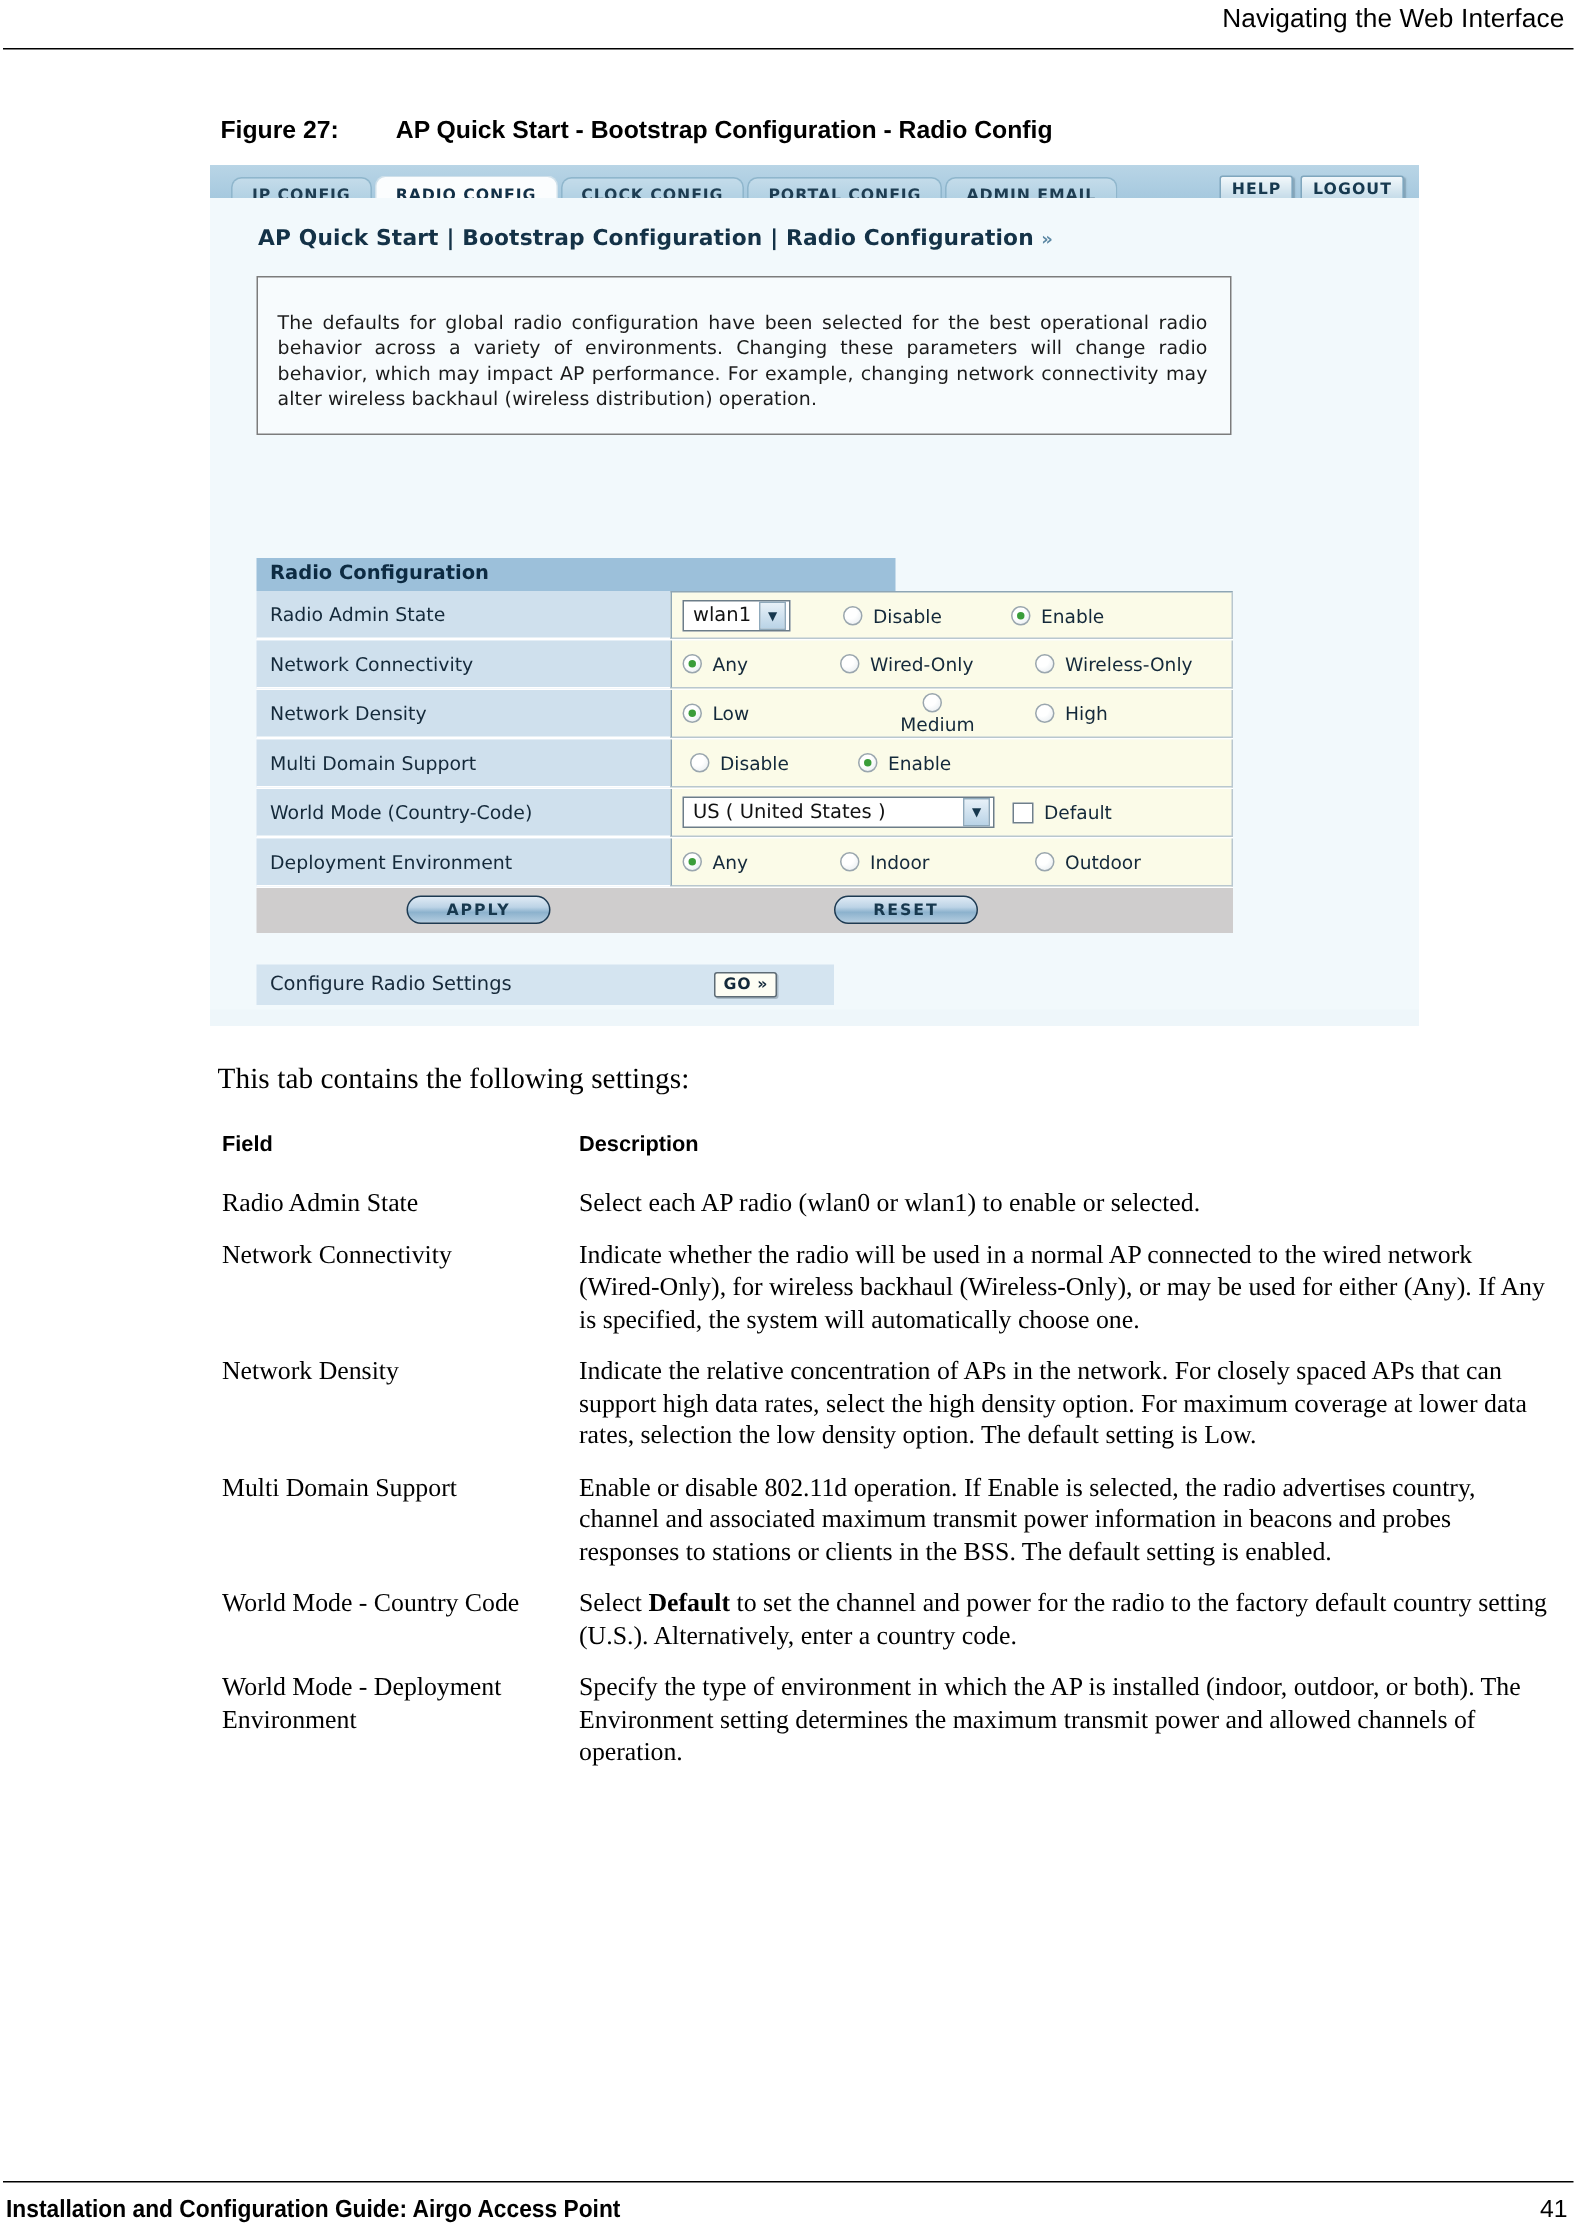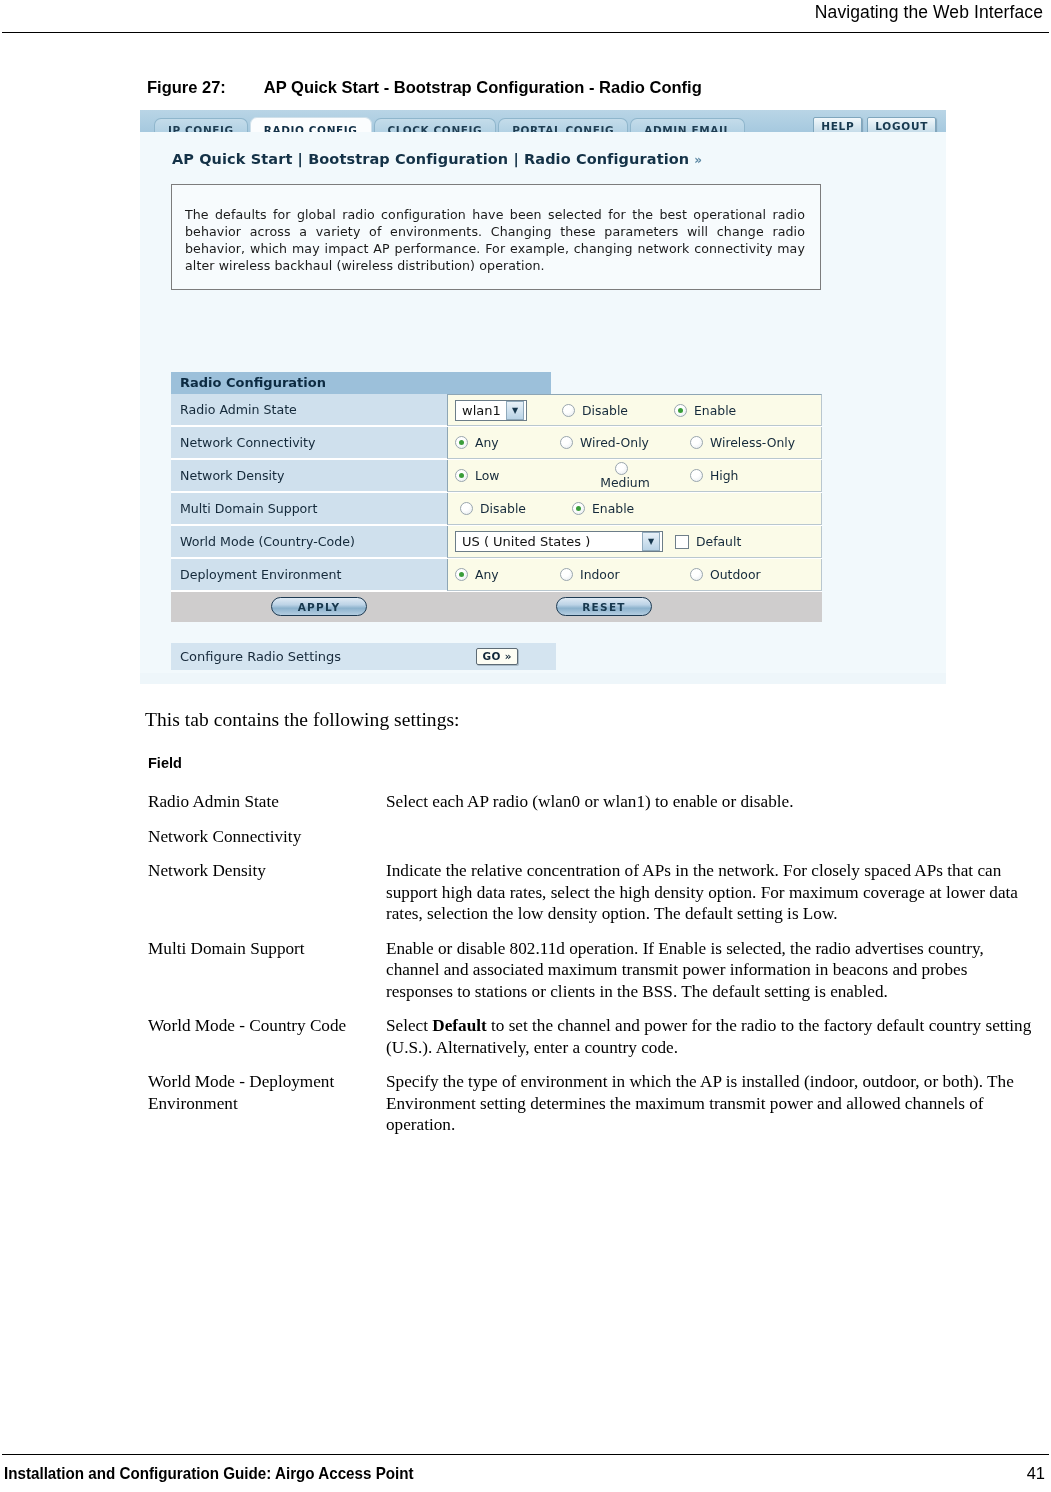--- a/index.html
+++ b/index.html
@@ -166,21 +166,21 @@
   }
 
   
   .settings {
     position: absolute;
     left: 31px;
     top: 240px;
     width: 651px;
   }
   .settings-head {
-    width: 380px;
+    width: 426px;
     height: 22px;
     line-height: 22px;
     background: #9cc0da;
     font-size: 13px;
     font-weight: bold;
     color: #0d2b42;
     padding-left: 9px;
     box-sizing: border-box;
   }
   .srow {
@@ -557,29 +557,31 @@
     </div>
 
   </div>
 </div>
 
 <div class="lead">This tab contains the following settings:</div>
 
 <div class="field-table">
   <div class="ft-head">
     <div class="ft-c1">Field</div>
+    <div class="ft-c2">Description</div>
   </div>
 
   <div class="ft-row">
     <div class="ft-c1">Radio Admin State</div>
-    <div class="ft-c2">Select each AP radio (wlan0 or wlan1) to enable or disable.</div>
+    <div class="ft-c2">Select each AP radio (wlan0 or wlan1) to enable or selected.</div>
   </div>
 
   <div class="ft-row">
     <div class="ft-c1">Network Connectivity</div>
+    <div class="ft-c2">Indicate whether the radio will be used in a normal AP connected to the wired network (Wired-Only), for wireless backhaul (Wireless-Only), or may be used for either (Any). If Any is specified, the system will automatically choose one.</div>
   </div>
 
   <div class="ft-row">
     <div class="ft-c1">Network Density</div>
     <div class="ft-c2">Indicate the relative concentration of APs in the network. For closely spaced APs that can support high data rates, select the high density option. For maximum coverage at lower data rates, selection the low density option. The default setting is Low.</div>
   </div>
 
   <div class="ft-row">
     <div class="ft-c1">Multi Domain Support</div>
     <div class="ft-c2">Enable or disable 802.11d operation. If Enable is selected, the radio advertises country, channel and associated maximum transmit power information in beacons and probes responses to stations or clients in the BSS. The default setting is enabled.</div>

